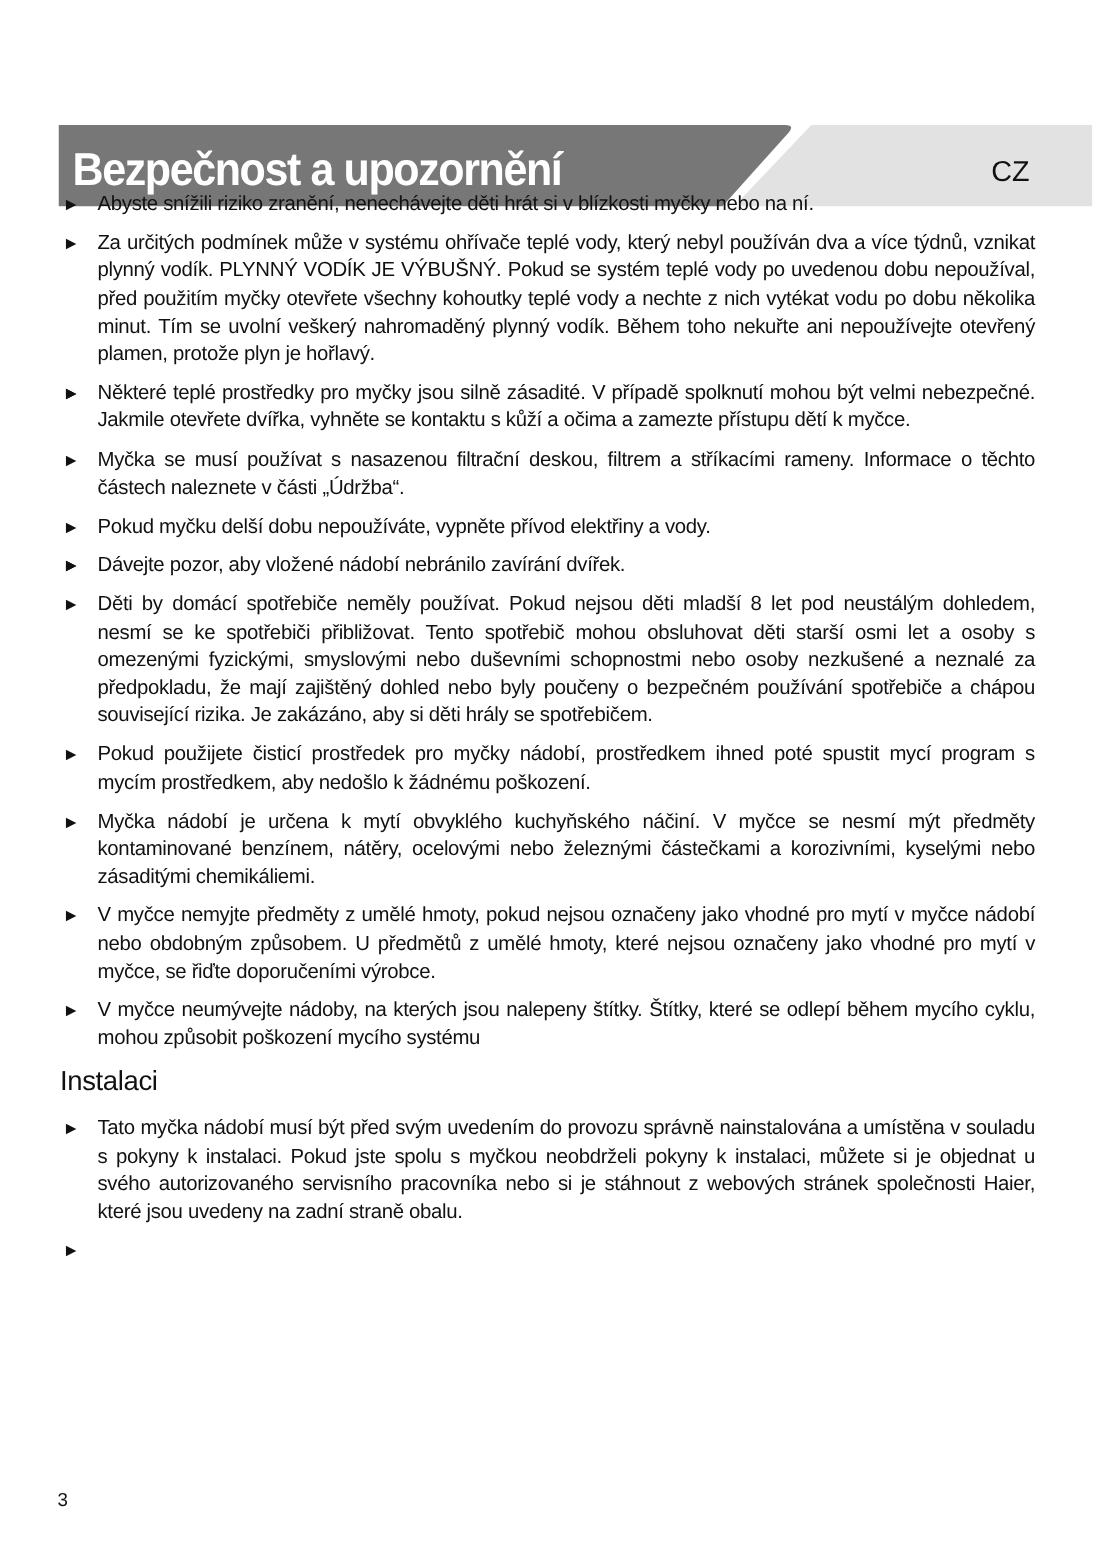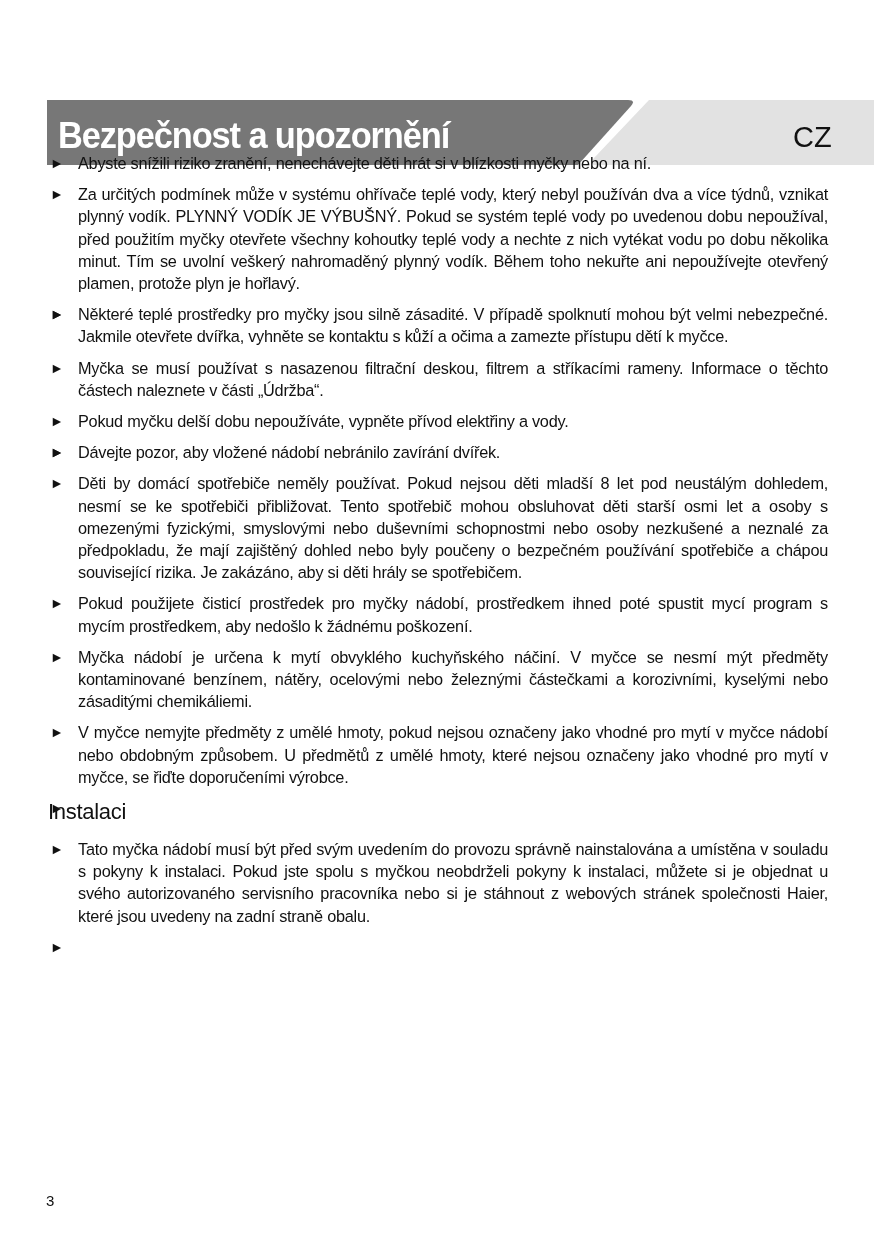--- a/index.html
+++ b/index.html
@@ -11,21 +11,21 @@
     .header svg { position: absolute; left: 0; top: 0; }
     .title {
       position: absolute; left: 58px; top: 66px;
       font-family: "Liberation Sans", sans-serif;
       font-weight: bold; font-size: 37px; color: #ffffff;
       letter-spacing: -1.2px; transform: scaleX(0.93); transform-origin: left center;
       white-space: nowrap; line-height: 44px;
     }
     .lang {
       position: absolute; left: 793px; top: 74px;
-      font-size: 29px; color: #111; line-height: 30px;
+      font-size: 23px; color: #111; line-height: 30px;
     }
     .content { position: absolute; left: 48px; top: 152px; width: 780px; }
     ul.items { list-style: none; margin: 0; padding: 0; }
     li.item {
       position: relative; padding-left: 30px; margin-bottom: 9px;
       font-size: 16.3px; line-height: 22.2px; text-align: justify;
       letter-spacing: -0.25px;
     }
     .bullet {
       position: absolute; left: 2px; top: 0; font-size: 14px; line-height: 22px; color: #111;
@@ -57,21 +57,21 @@
     <li class="item"><span class="bullet">►</span></li>
     <li class="item"><span class="bullet">►</span><span>Některé teplé prostředky pro myčky jsou silně zásadité. V případě spolknutí mohou být velmi nebezpečné. Jakmile otevřete dvířka, vyhněte se kontaktu s kůží a očima a zamezte přístupu dětí k myčce.</span></li>
     <li class="item"><span class="bullet">►</span><span>Myčka se musí používat s nasazenou filtrační deskou, filtrem a stříkacími rameny. Informace o těchto částech naleznete v části „Údržba“.</span></li>
     <li class="item"><span class="bullet">►</span><span>Pokud myčku delší dobu nepoužíváte, vypněte přívod elektřiny a vody.</span></li>
     <li class="item"><span class="bullet">►</span></li>
     <li class="item"><span class="bullet">►</span><span>Dávejte pozor, aby vložené nádobí nebránilo zavírání dvířek.</span></li>
     <li class="item"><span class="bullet">►</span><span>Děti by domácí spotřebiče neměly používat. Pokud nejsou děti mladší 8 let pod neustálým dohledem, nesmí se ke spotřebiči přibližovat. Tento spotřebič mohou obsluhovat děti starší osmi let a osoby s omezenými fyzickými, smyslovými nebo duševními schopnostmi nebo osoby nezkušené a neznalé za předpokladu, že mají zajištěný dohled nebo byly poučeny o bezpečném používání spotřebiče a chápou související rizika. Je zakázáno, aby si děti hrály se spotřebičem.</span></li>
     <li class="item"><span class="bullet">►</span><span>Pokud použijete čisticí prostředek pro myčky nádobí, prostředkem ihned poté spustit mycí program s mycím prostředkem, aby nedošlo k žádnému poškození.</span></li>
     <li class="item"><span class="bullet">►</span><span>Myčka nádobí je určena k mytí obvyklého kuchyňského náčiní. V myčce se nesmí mýt předměty kontaminované benzínem, nátěry, ocelovými nebo železnými částečkami a korozivními, kyselými nebo zásaditými chemikáliemi.</span></li>
     <li class="item"><span class="bullet">►</span><span>V myčce nemyjte předměty z umělé hmoty, pokud nejsou označeny jako vhodné pro mytí v myčce nádobí nebo obdobným způsobem. U předmětů z umělé hmoty, které nejsou označeny jako vhodné pro mytí v myčce, se řiďte doporučeními výrobce.</span></li>
-    <li class="item"><span class="bullet">►</span></li>
+    <li class="item"><span class="bullet">►</span><span>V myčce neumývejte nádoby, na kterých jsou nalepeny štítky. Štítky, které se odlepí během mycího cyklu, mohou způsobit poškození mycího systému</span></li>
   </ul>
 
   <h2 class="section-heading">Instalaci</h2>
 
   <ul class="items">
     <li class="item"><span class="bullet">►</span><span>Tato myčka nádobí musí být před svým uvedením do provozu správně nainstalována a umístěna v souladu s pokyny k instalaci. Pokud jste spolu s myčkou neobdrželi pokyny k instalaci, můžete si je objednat u svého autorizovaného servisního pracovníka nebo si je stáhnout z webových stránek společnosti Haier, které jsou uvedeny na zadní straně obalu.</span></li>
     <li class="item"><span class="bullet">►</span></li>
   </ul>
 </div>
 

